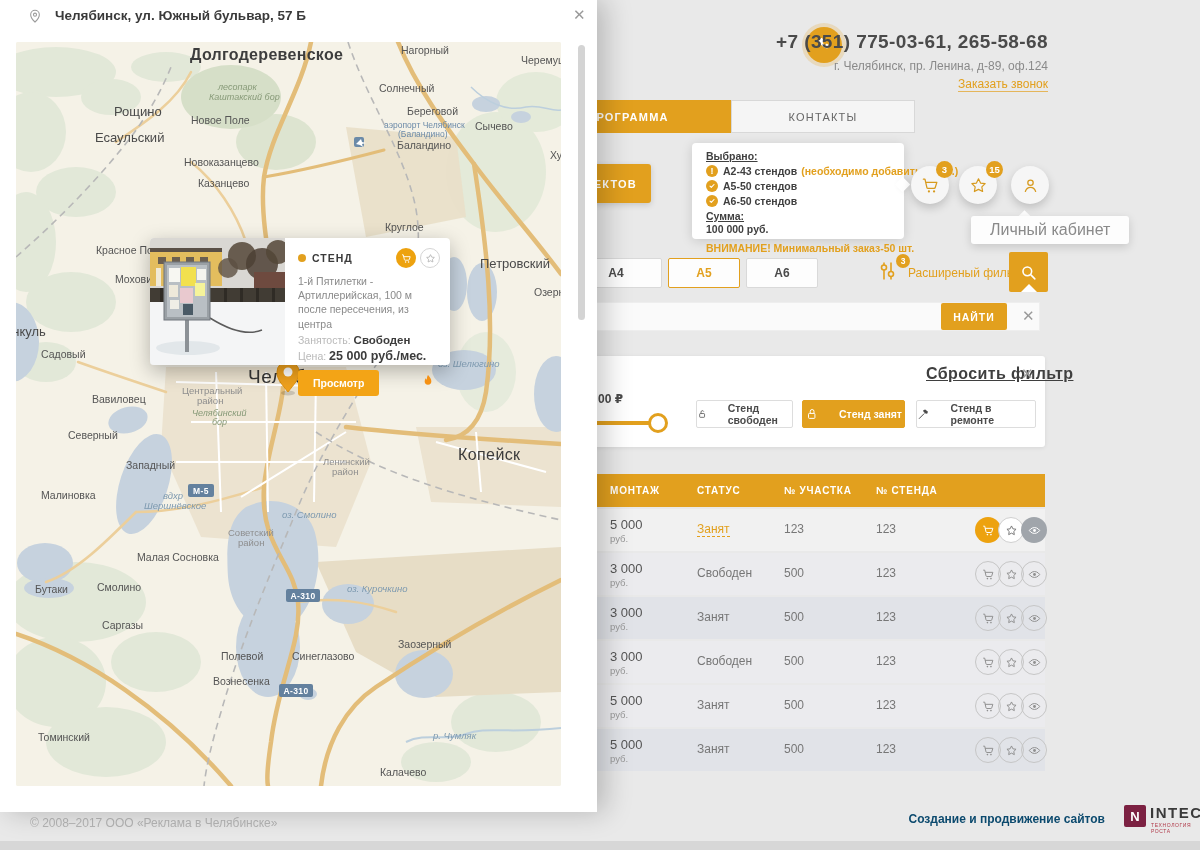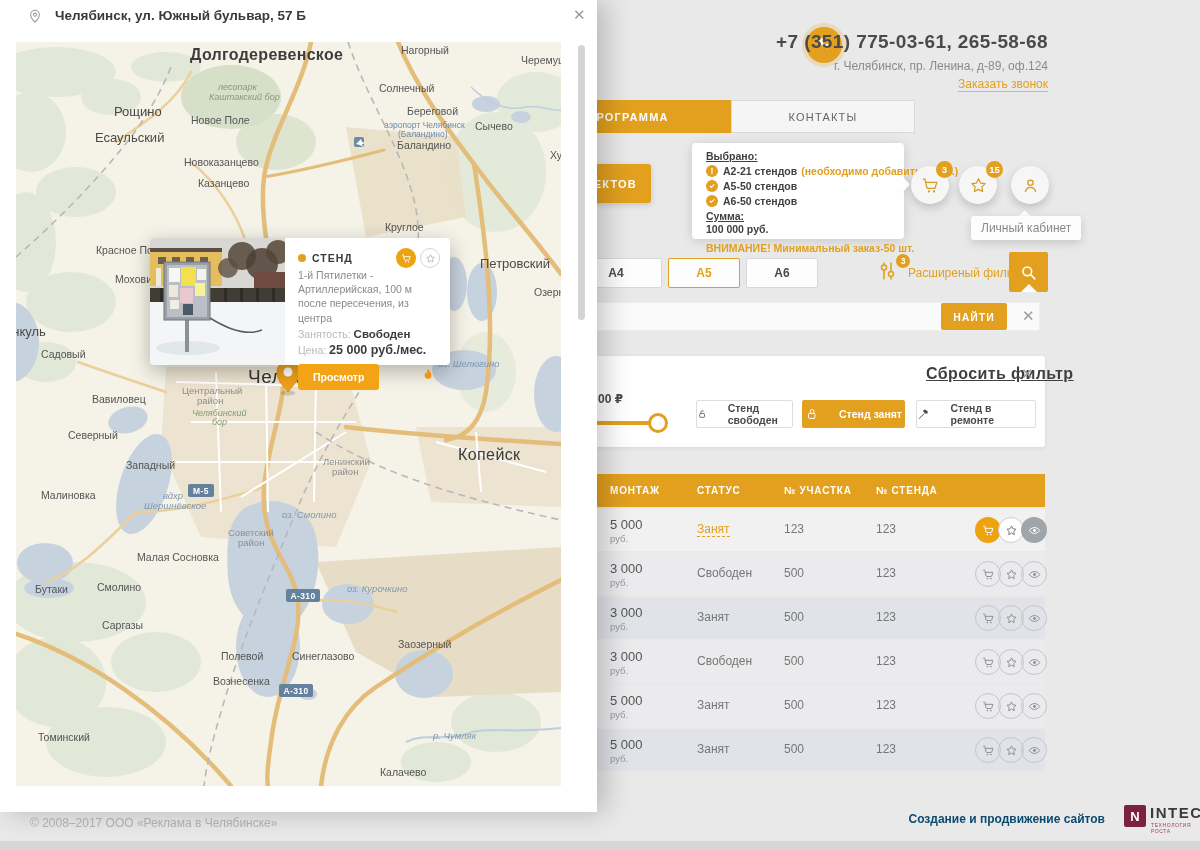--- a/index.html
+++ b/index.html
@@ -35,21 +35,21 @@
   .sel-warn{color:#e2a01e;font-weight:bold;margin-top:7px;white-space:nowrap;}
   .card-arrow{left:897px;top:179px;width:11px;height:11px;background:#fff;transform:rotate(45deg);
     box-shadow:2px -2px 6px rgba(0,0,0,.08);}
   .circle-btn{width:38px;height:38px;border-radius:50%;background:#f6f6f6;
     box-shadow:0 4px 10px rgba(0,0,0,.18);display:flex;align-items:center;justify-content:center;color:#d79a1e;cursor:pointer;}
   .circle-btn svg{width:19px;height:19px;}
   .circle-btn .u{color:#d79a1e;}
   .badge{position:absolute;min-width:17px;height:17px;border-radius:9px;background:#e2a01e;color:#fff;
     font-size:9.5px;font-weight:bold;display:flex;align-items:center;justify-content:center;padding:0 3px;box-sizing:border-box;}
   .tooltip{left:971px;top:216px;background:#fdfdfd;border-radius:3px;box-shadow:0 3px 10px rgba(0,0,0,.15);
-    color:#8a8a8a;font-size:12px;padding:5px 10px;white-space:nowrap;}
+    color:#8a8a8a;font-size:16px;padding:5px 19px;white-space:nowrap;}
   .tooltip-arrow{left:1020px;top:212px;width:9px;height:9px;background:#fdfdfd;transform:rotate(45deg);}
   .size-btn{top:258px;height:30px;background:#fdfdfd;border:1px solid #d9d9d9;box-sizing:border-box;border-radius:2px;
     display:flex;align-items:center;justify-content:center;font-size:12px;font-weight:bold;color:#4a4a4a;cursor:pointer;}
   .size-btn.active{border-color:#e2a01e;color:#e2a01e;}
   .adv-ico{left:878px;top:261px;width:20px;height:20px;color:#e2a01e;}
   .adv-label{left:908px;top:266px;font-size:12px;color:#e2a01e;cursor:pointer;}
   .search-btn{left:1009px;top:252px;width:39px;height:40px;background:#e2a01e;border-radius:2px;
     display:flex;align-items:center;justify-content:center;cursor:pointer;}
   .search-btn svg{width:19px;height:19px;}
   .search-notch{position:absolute;bottom:0;left:12px;width:0;height:0;border-left:8px solid transparent;
@@ -125,21 +125,21 @@
     box-shadow:0 6px 20px rgba(0,0,0,.28);z-index:7;}
   .p-photo{position:absolute;left:0;top:0;width:135px;height:127px;border-radius:4px 0 0 4px;overflow:hidden;}
   .p-body{position:absolute;left:148px;top:10px;width:142px;}
   .p-head{display:flex;align-items:center;}
   .p-dot{width:8px;height:8px;border-radius:50%;background:#e2a01e;margin-right:6px;}
   .p-type{font-size:10.5px;font-weight:bold;letter-spacing:1px;color:#3a3a3a;flex:1;}
   .p-ic{width:20px;height:20px;border-radius:50%;display:flex;align-items:center;justify-content:center;cursor:pointer;}
   .p-ic svg{width:11px;height:11px;}
   .p-ic.cart{background:#eda20f;color:#fff;margin-right:4px;}
   .p-ic.star{background:#fff;border:1px solid #d5d5d5;color:#b9b9b9;box-sizing:border-box;}
-  .p-addr{font-size:10.5px;color:#8a8a8a;line-height:1.35;}
+  .p-addr{font-size:10.5px;color:#8a8a8a;line-height:1.35;margin-top:6px;}
   .p-line{font-size:10.5px;color:#b9b9b9;margin-top:3px;}
   .p-line b{color:#3c3c3c;font-size:11.5px;}
   .p-foot{display:flex;align-items:center;margin-top:7px;}
   .view-btn{background:#f3a416;border:none;border-radius:3px;color:#fff;font-size:10.5px;font-weight:bold;
     padding:7px 15px;cursor:pointer;font-family:"Liberation Sans",sans-serif;}
   .p-flame{margin-left:auto;margin-right:4px;width:16px;height:20px;color:#f59114;}
 </style>
 </head>
 <body>
 
@@ -163,21 +163,21 @@
       </div>
   </div>
 
   <div class="abs objects-btn">ОБЪЕКТОВ</div>
 
   <div class="abs sel-card">
     <div class="sel-title">Выбрано:</div>
     <div id="sel-items">
         <div class="sel-item">
           <span class="sel-dot">!</span>
-          <span class="sel-label">А2-21 стендов</span>
+          <span class="sel-label">А2-43 стендов</span>
           <span class="sel-note">(необходимо добавить 25 шт.)</span>
         </div>
         <div class="sel-item">
           <span class="sel-dot">
             <svg viewBox="0 0 16 16" fill="none" stroke="#fff" stroke-width="2.2" stroke-linecap="round" stroke-linejoin="round">
               <path d="M4 8.2l2.6 2.6L12 5"></path>
             </svg>
           </span>
           <span class="sel-label">А5-50 стендов</span>
         </div>

